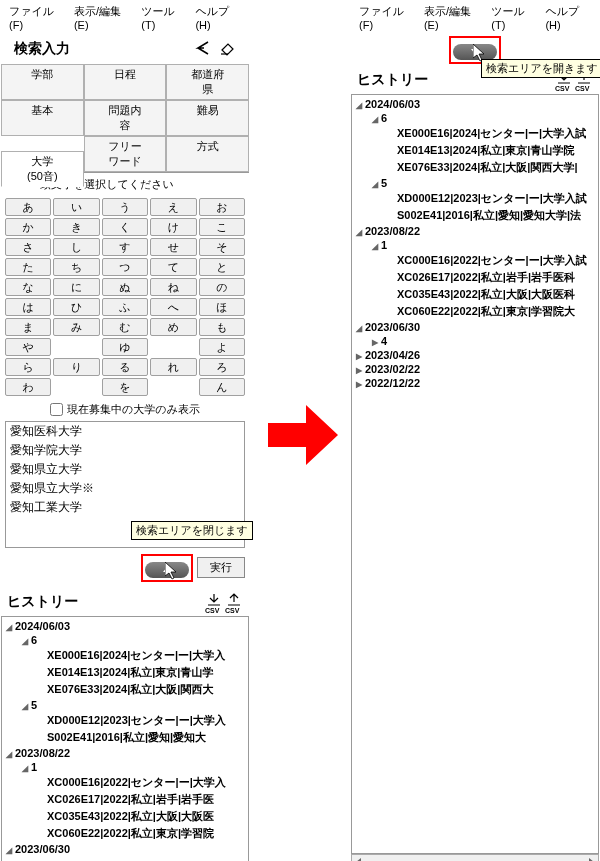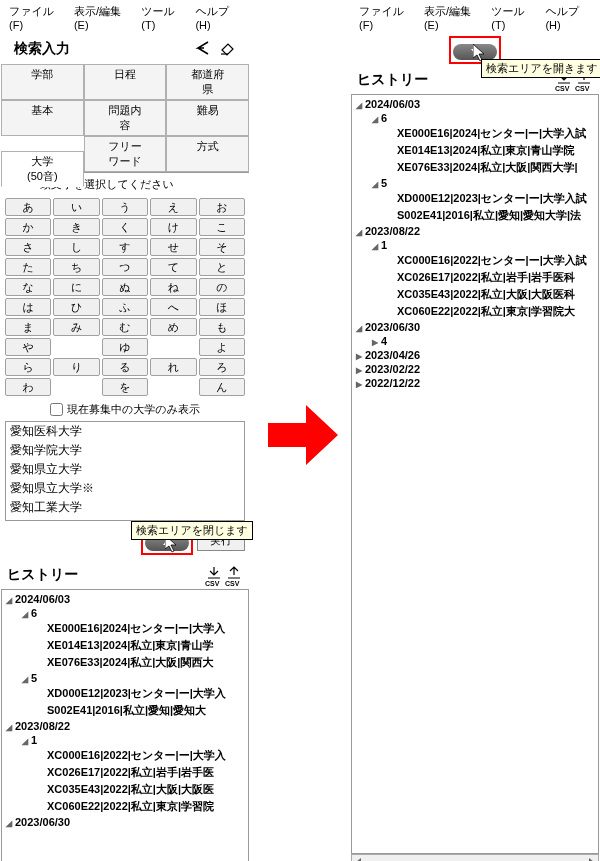--- a/index.html
+++ b/index.html
@@ -22,21 +22,21 @@
   .tabrow .tab { flex: 1; }
 
   .subtitle { font-size: 11px; padding: 4px 6px; margin-left: 33px; }
 
   .kana-grid { display: grid; grid-template-columns: repeat(5, 1fr); gap: 2px; padding: 2px 4px; }
   .kana-grid button { font-size: 11px; padding: 1px 0; border: 1px solid #a0a0a0; background: #f0f0f0; cursor: pointer; border-radius: 2px; height: 18px; }
 
   .checkboxrow { display: flex; align-items: center; justify-content: center; font-size: 11px; padding: 4px; gap: 4px; }
   .checkboxrow input { margin: 0; }
 
-  .listbox { border: 1px solid #999; height: 100px; overflow-y: scroll; font-size: 12px; background: #fff; margin: 0 4px; }
+  .listbox { border: 1px solid #999; height: 127px; overflow-y: scroll; font-size: 12px; background: #fff; margin: 0 4px; }
   .listbox .item { padding: 1px 4px; cursor: pointer; }
 
   .execrow { display: flex; justify-content: flex-end; padding: 6px 4px; gap: 4px; align-items: center; }
   .execrow button.exec { font-size: 11px; padding: 2px 12px; border: 1px solid #888; background: #f0f0f0; }
 
   .collapsebtn { width: 44px; height: 16px; border-radius: 8px; background: linear-gradient(to bottom, #888, #555); display: inline-flex; align-items: center; justify-content: center; position: relative; cursor: pointer; }
   .collapsebtn::before { content: ''; width: 0; height: 0; border-left: 4px solid transparent; border-right: 4px solid transparent; }
   .collapsebtn.up::before { border-bottom: 5px solid #fff; }
   .collapsebtn.down::before { border-top: 5px solid #fff; }
   .redbox { border: 2px solid #ff0000; padding: 2px; display: inline-block; }

